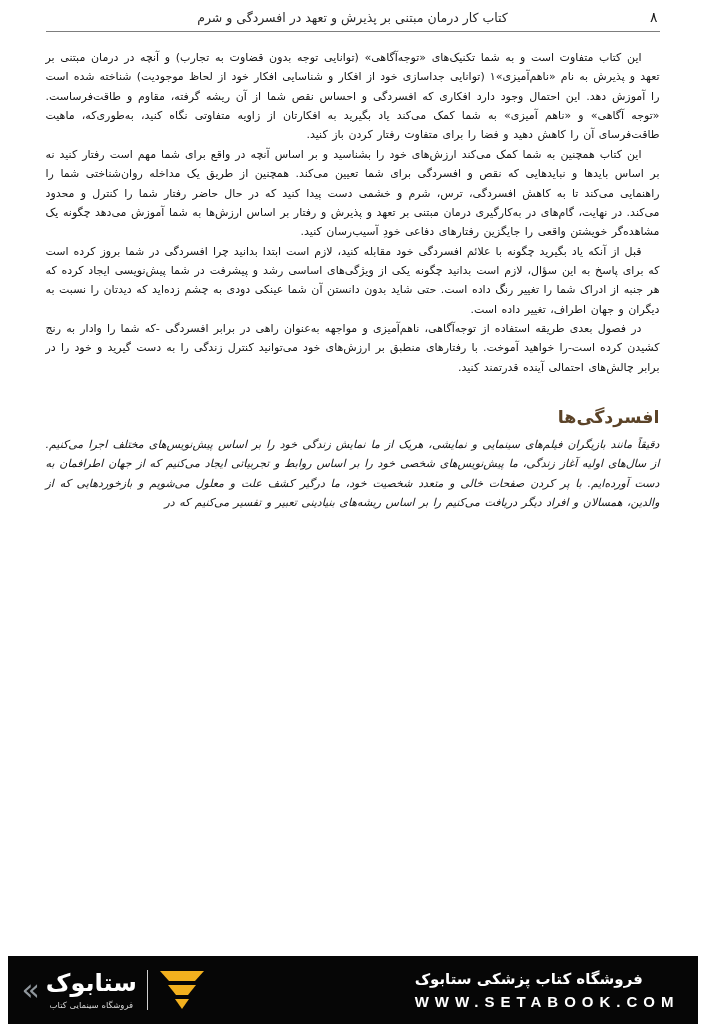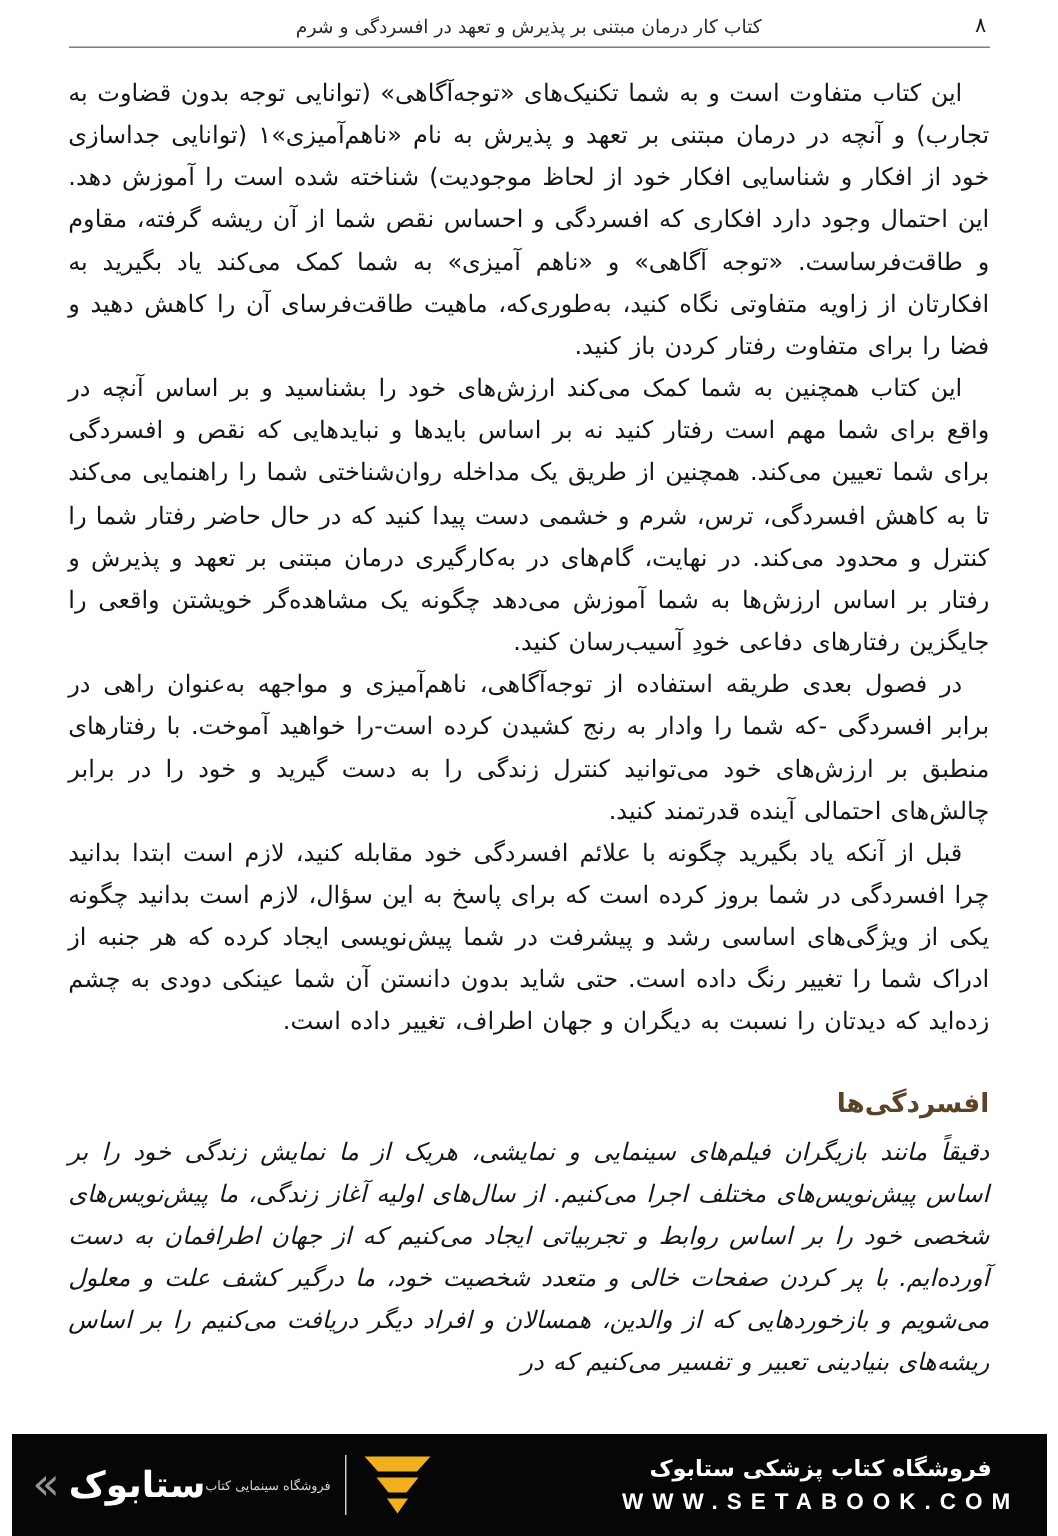--- a/index.html
+++ b/index.html
@@ -37,21 +37,21 @@
     margin-top: 6px;
   }
 
   
   .page-main {
     height: 918px;
     padding: 16px 38px 0 38px;
     overflow: hidden;
   }
   .page-main p {
-    font-size: 16px;
+    font-size: 11px;
     line-height: 1.76;
     text-align: justify;
     color: #161616;
     text-indent: 18px;
     word-spacing: 1px;
   }
   .page-main p.flush { text-indent: 0; font-style: italic; }
 
   .section-heading {
     margin: 30px 0 8px 0;
@@ -78,21 +78,21 @@
   .brand { display: flex; align-items: center; }
   .brand-chevrons {
     color: #8f969c;
     font-size: 30px;
     line-height: 1;
     margin-right: 6px;
     font-family: "DejaVu Sans", sans-serif;
   }
   .brand-text {
     display: flex;
-    flex-direction: row;
+    flex-direction: column;
     align-items: center;
   }
   .brand-wordmark {
     color: #ffffff;
     font-size: 24px;
     font-weight: bold;
     line-height: 1.1;
   }
   .brand-tagline {
     color: #d4d4d4;
@@ -105,21 +105,21 @@
     width: 1px;
     height: 40px;
     background: #cfcfcf;
     margin: 0 10px;
   }
   .brand-emblem { display: block; }
 
   .store {
     display: flex;
     flex-direction: column;
-    align-items: center;
+    align-items: flex-end;
     direction: rtl;
   }
   .store-title {
     color: #ffffff;
     font-size: 15px;
     font-weight: bold;
     margin-bottom: 5px;
   }
   .store-url {
     direction: ltr;
@@ -138,22 +138,22 @@
 
   <header class="page-header">
     <span class="running-head">کتاب کار درمان مبتنی بر پذیرش و تعهد در افسردگی و شرم</span>
     <span class="page-num">۸</span>
     <hr class="header-rule">
   </header>
 
   <main class="page-main">
     <p>این کتاب متفاوت است و به شما تکنیک‌های «توجه‌آگاهی» (توانایی توجه بدون قضاوت به تجارب) و آنچه در درمان مبتنی بر تعهد و پذیرش به نام «ناهم‌آمیزی»۱ (توانایی جداسازی خود از افکار و شناسایی افکار خود از لحاظ موجودیت) شناخته شده است را آموزش دهد. این احتمال وجود دارد افکاری که افسردگی و احساس نقص شما از آن ریشه گرفته، مقاوم و طاقت‌فرساست. «توجه آگاهی» و «ناهم آمیزی» به شما کمک می‌کند یاد بگیرید به افکارتان از زاویه متفاوتی نگاه کنید، به‌طوری‌که، ماهیت طاقت‌فرسای آن را کاهش دهید و فضا را برای متفاوت رفتار کردن باز کنید.</p>
     <p>این کتاب همچنین به شما کمک می‌کند ارزش‌های خود را بشناسید و بر اساس آنچه در واقع برای شما مهم است رفتار کنید نه بر اساس بایدها و نبایدهایی که نقص و افسردگی برای شما تعیین می‌کند. همچنین از طریق یک مداخله روان‌شناختی شما را راهنمایی می‌کند تا به کاهش افسردگی، ترس، شرم و خشمی دست پیدا کنید که در حال حاضر رفتار شما را کنترل و محدود می‌کند. در نهایت، گام‌های در به‌کارگیری درمان مبتنی بر تعهد و پذیرش و رفتار بر اساس ارزش‌ها به شما آموزش می‌دهد چگونه یک مشاهده‌گر خویشتن واقعی را جایگزین رفتارهای دفاعی خودِ آسیب‌رسان کنید.</p>
+    <p>قبل از آنکه یاد بگیرید چگونه با علائم افسردگی خود مقابله کنید، لازم است ابتدا بدانید چرا افسردگی در شما بروز کرده است که برای پاسخ به این سؤال، لازم است بدانید چگونه یکی از ویژگی‌های اساسی رشد و پیشرفت در شما پیش‌نویسی ایجاد کرده که هر جنبه از ادراک شما را تغییر رنگ داده است. حتی شاید بدون دانستن آن شما عینکی دودی به چشم زده‌اید که دیدتان را نسبت به دیگران و جهان اطراف، تغییر داده است.</p>
     <p>در فصول بعدی طریقه استفاده از توجه‌آگاهی، ناهم‌آمیزی و مواجهه به‌عنوان راهی در برابر افسردگی -که شما را وادار به رنج کشیدن کرده است-را خواهید آموخت. با رفتارهای منطبق بر ارزش‌های خود می‌توانید کنترل زندگی را به دست گیرید و خود را در برابر چالش‌های احتمالی آینده قدرتمند کنید.</p>
-    <p>قبل از آنکه یاد بگیرید چگونه با علائم افسردگی خود مقابله کنید، لازم است ابتدا بدانید چرا افسردگی در شما بروز کرده است که برای پاسخ به این سؤال، لازم است بدانید چگونه یکی از ویژگی‌های اساسی رشد و پیشرفت در شما پیش‌نویسی ایجاد کرده که هر جنبه از ادراک شما را تغییر رنگ داده است. حتی شاید بدون دانستن آن شما عینکی دودی به چشم زده‌اید که دیدتان را نسبت به دیگران و جهان اطراف، تغییر داده است.</p>
 
     <h2 class="section-heading">افسردگی‌ها</h2>
 
     <p class="flush">دقیقاً مانند بازیگران فیلم‌های سینمایی و نمایشی، هریک از ما نمایش زندگی خود را بر اساس پیش‌نویس‌های مختلف اجرا می‌کنیم. از سال‌های اولیه آغاز زندگی، ما پیش‌نویس‌های شخصی خود را بر اساس روابط و تجربیاتی ایجاد می‌کنیم که از جهان اطرافمان به دست آورده‌ایم. با پر کردن صفحات خالی و متعدد شخصیت خود، ما درگیر کشف علت و معلول می‌شویم و بازخوردهایی که از والدین، همسالان و افراد دیگر دریافت می‌کنیم را بر اساس ریشه‌های بنیادینی تعبیر و تفسیر می‌کنیم که در</p>
   </main>
 
   <footer class="page-footer">
 
     <div class="brand">
       <span class="brand-chevrons">«</span>

